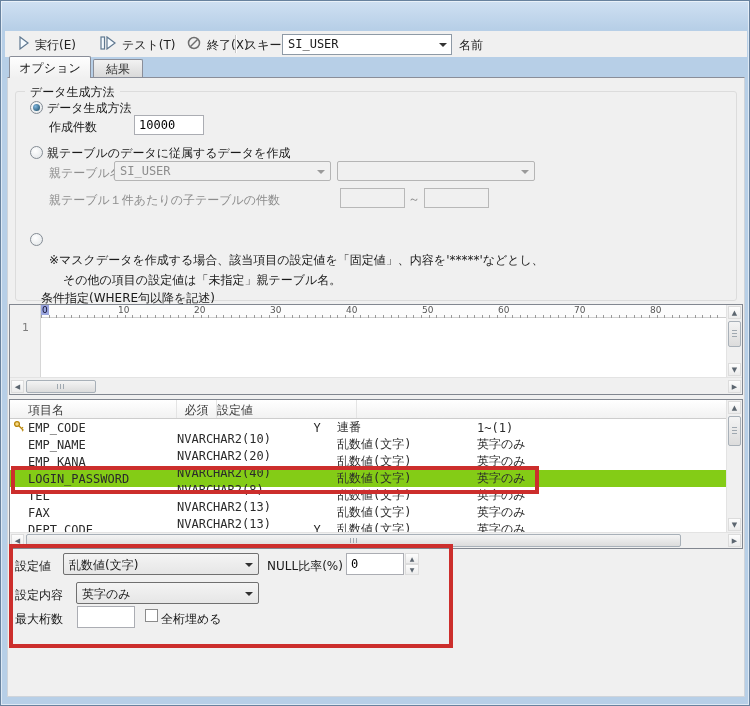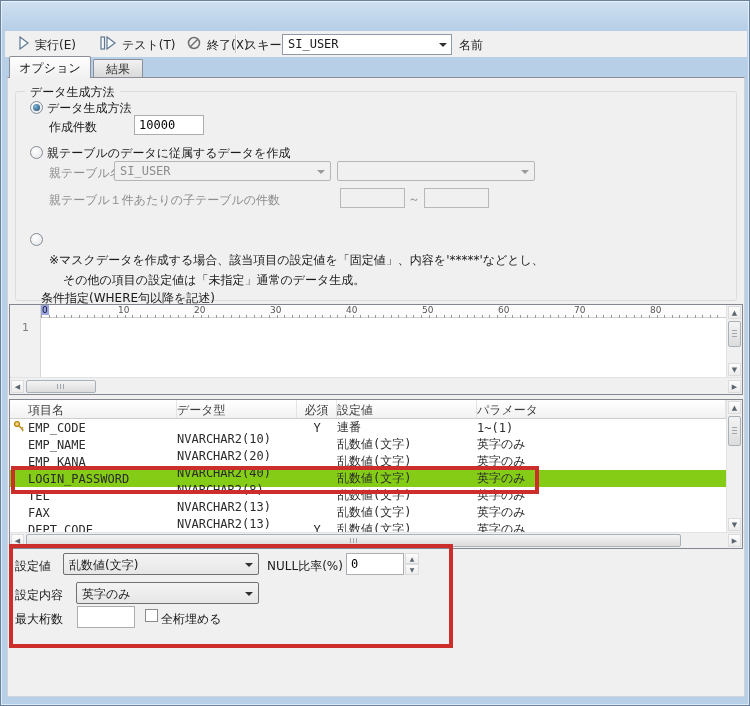--- a/index.html
+++ b/index.html
@@ -179,21 +179,21 @@
   <div class="combo dis" style="left:336px; top:160px; width:198px;">
     <span class="arr"></span>
   </div>
   <span class="lbl dis" style="left:48px; top:191px;">親テーブル１件あたりの子テーブルの件数</span>
   <input class="input dis" style="left: 339px; top: 187px; width: 65px;">
   <span class="lbl dis" style="left:407px; top:190px;">～</span>
   <input class="input dis" style="left: 423px; top: 187px; width: 65px;">
 
   <div class="radio" style="left:29px; top:232px;"></div>
   <span class="lbl" style="left:48px; top:251px;">※マスクデータを作成する場合、該当項目の設定値を「固定値」、内容を'*****'などとし、</span>
-  <span class="lbl" style="left:62px; top:271px;">その他の項目の設定値は「未指定」通常のデータ生成。</span>
+  <span class="lbl" style="left:62px; top:271px;">その他の項目の設定値は「未指定」親テーブル名。</span>
   <span class="lbl" style="left:40px; top:289px;">条件指定(WHERE句以降を記述)</span>
 
   <div class="editor">
     <div class="gutter"></div>
     <div class="lineno">1</div>
     <div class="ruler">
         <span class="ruler-seg">
           <span class="rnum hl">0</span>
         </span>
         <span class="ruler-seg">
@@ -229,24 +229,22 @@
     <div class="sbh" style="left:0; top:72px; width:732px; height:17px;">
       <div class="sbtn" style="left:1px; top:2px; width:13px; height:13px;">◀</div>
       <div class="sthumb h" style="left:16px; top:2px; width:70px; height:13px;"></div>
       <div class="sbtn" style="right:1px; top:2px; width:13px; height:13px;">▶</div>
     </div>
   </div>
 
   <div class="grid">
     <div class="grid-head">
       <span class="hcell h-name">項目名</span>
-      <span class="hcell h-type">データ型</span>
       <span class="hcell h-req">必須</span>
       <span class="hcell h-set">設定値</span>
-      <span class="hcell h-param">パラメータ</span>
     </div>
     <div class="grid-body mono">
         <div class="grid-row">
           <span class="cell c-key"><svg width="12" height="12" viewBox="0 0 12 12">
               <circle cx="4" cy="4" r="2.4" fill="#f6d985" stroke="#b8860b" stroke-width="1.3"></circle>
               <path d="M5.8 5.8 L10.3 10.3 M8.6 8.6 L10 7.2 M10.3 10.3 L9 11" stroke="#b8860b" stroke-width="1.3" fill="none"></path>
             </svg></span>
           <span class="cell c-name">EMP_CODE</span>
           <span class="cell c-type">NVARCHAR2(10)</span>
           <span class="cell c-req">Y</span>

